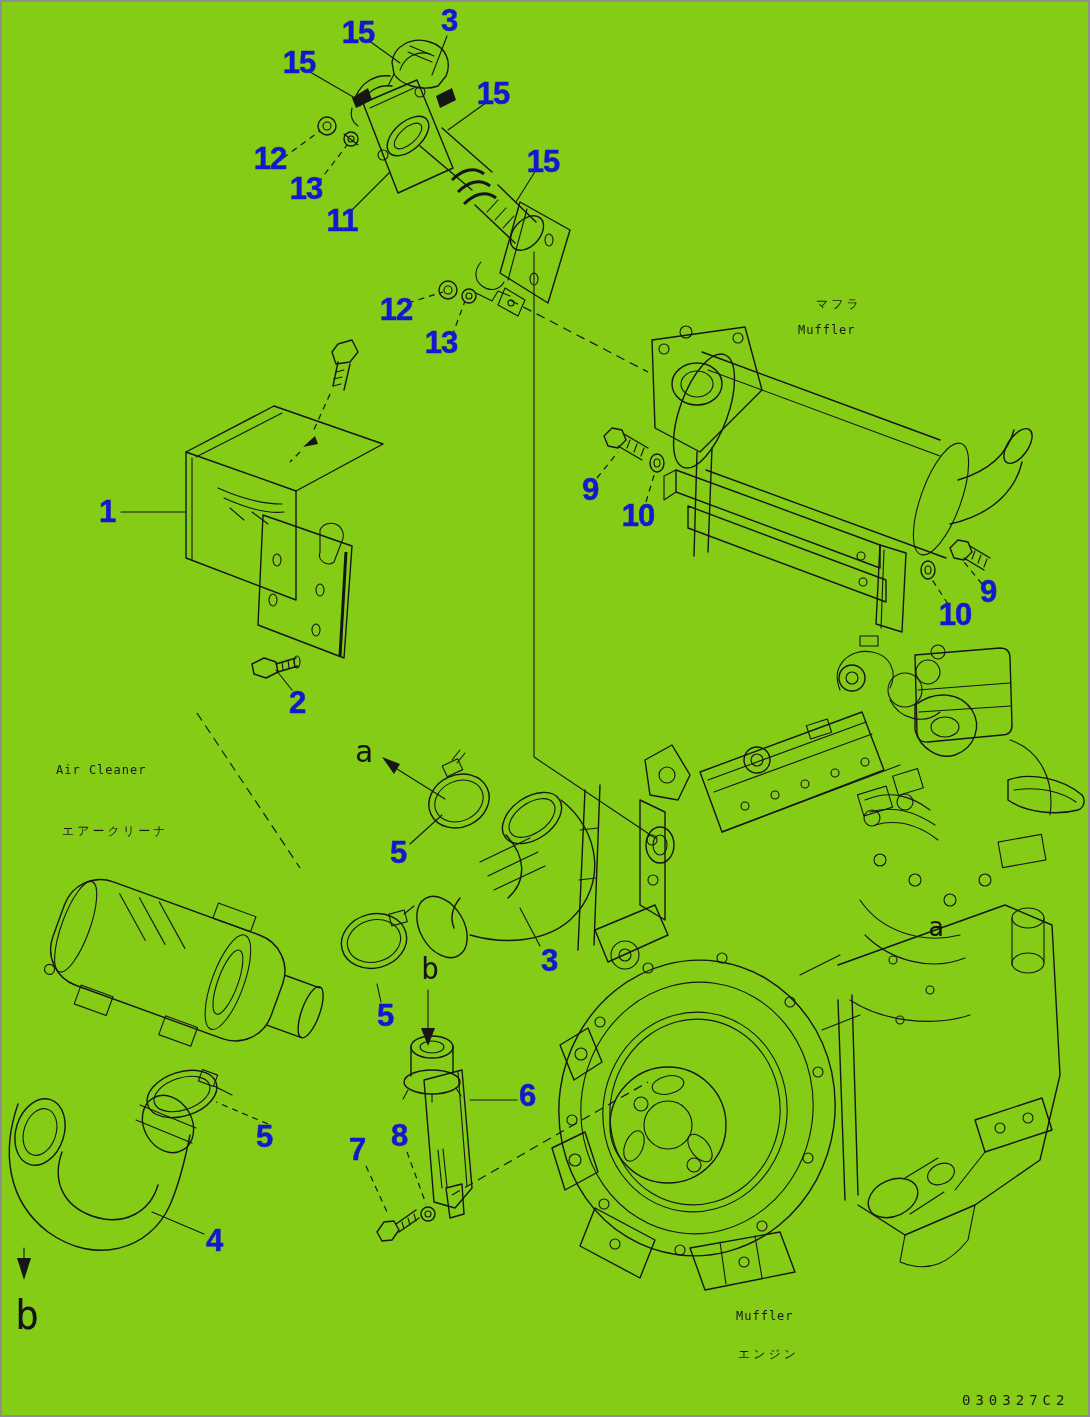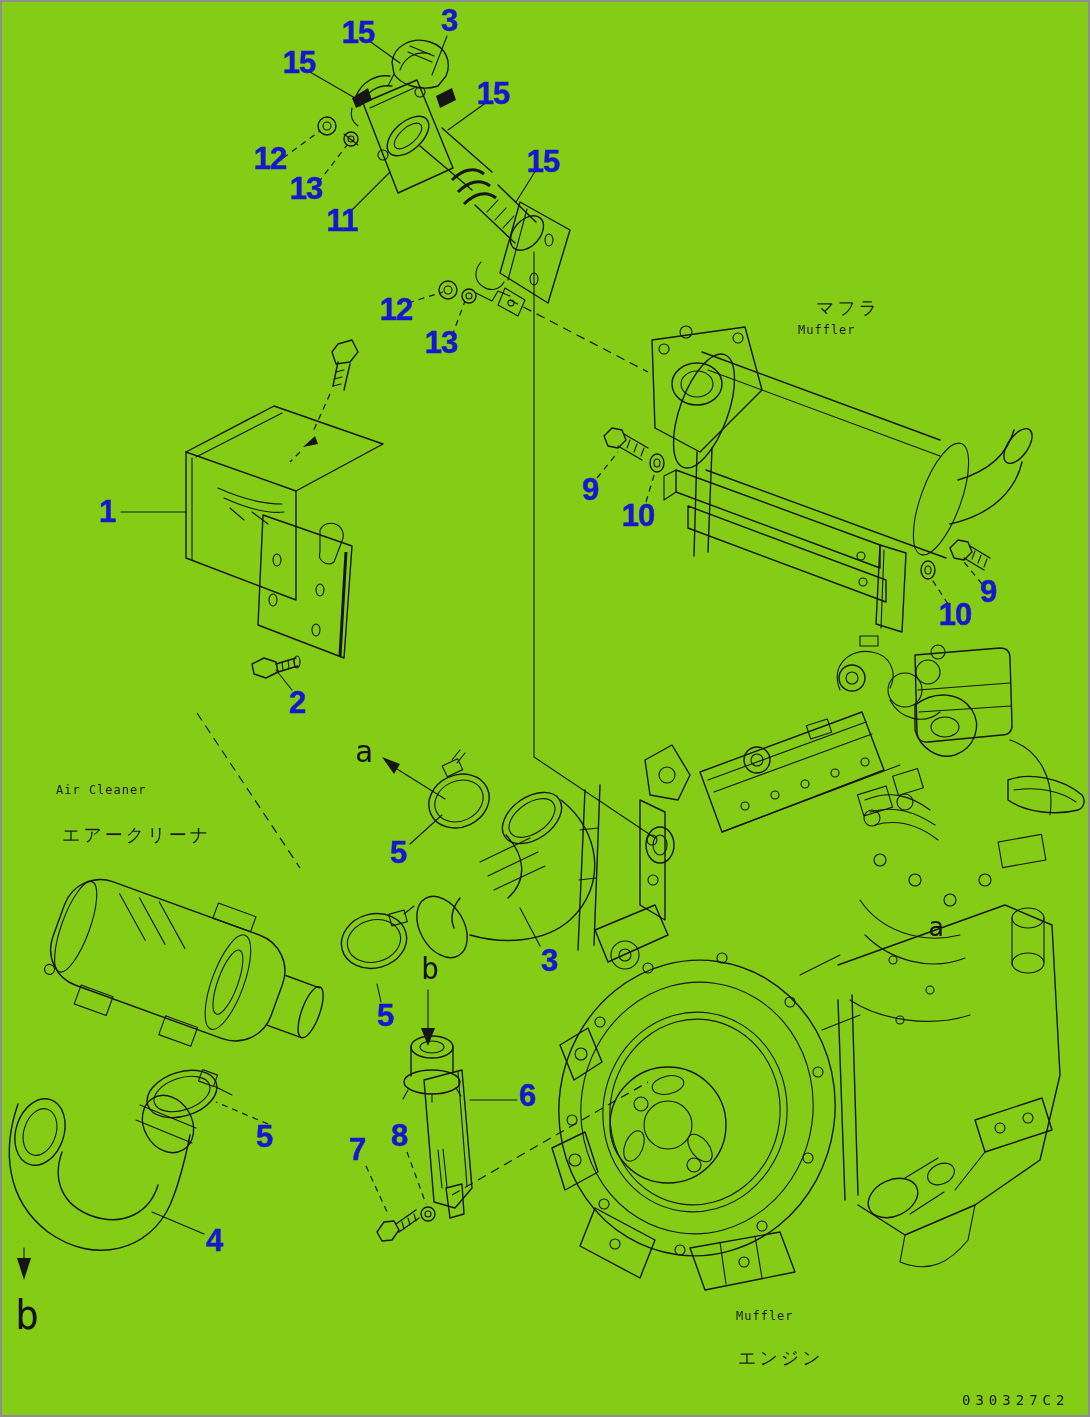--- a/index.html
+++ b/index.html
@@ -24,21 +24,21 @@
   }
   .marker{
     position:absolute;transform:translate(-50%,-50%);
     color:#141414;font-family:"DejaVu Sans Mono",monospace;
     font-size:30px;line-height:1;font-weight:normal;
   }
   .lbl{
     position:absolute;color:#1b1b1b;white-space:nowrap;line-height:1.15;
     font-family:"DejaVu Sans Mono","DejaVu Sans",monospace;
   }
-  .lbl-jp{font-size:18px;letter-spacing:3px;}
+  .lbl-jp{font-size:12px;letter-spacing:3px;}
   .lbl-en{font-size:12px;letter-spacing:1px;}
   .docnum{
     position:absolute;color:#1b1b1b;font-size:14px;letter-spacing:5px;
     font-family:"DejaVu Sans Mono",monospace;white-space:nowrap;
   }
 </style>
 </head>
 <body>
 
 <div class="page">
@@ -430,18 +430,18 @@
   <span class="callout" style="left:214px;top:1240px">4</span>
 
   <span class="marker" style="left:364px;top:752px">a</span>
   <span class="marker" style="left:430px;top:969px">b</span>
   <span class="marker" style="left:27px;top:1315px;font-size:40px">b</span>
   <span class="marker" style="left:936px;top:927px;font-size:26px">a</span>
 
   <div class="lbl lbl-jp" style="left:816px;top:298px">マフラ</div>
   <div class="lbl lbl-en" style="left:798px;top:324px">Muffler</div>
   <div class="lbl lbl-jp" style="left:62px;top:825px">エアークリーナ</div>
-  <div class="lbl lbl-en" style="left:56px;top:784px">Air Cleaner</div>
+  <div class="lbl lbl-en" style="left:56px;top:764px">Air Cleaner</div>
   <div class="lbl lbl-jp" style="left:738px;top:1348px">エンジン</div>
   <div class="lbl lbl-en" style="left:736px;top:1310px">Muffler</div>
 
   <div class="docnum" style="left:962px;top:1392px">030327C2</div>
 </div>
 
 </body></html>

